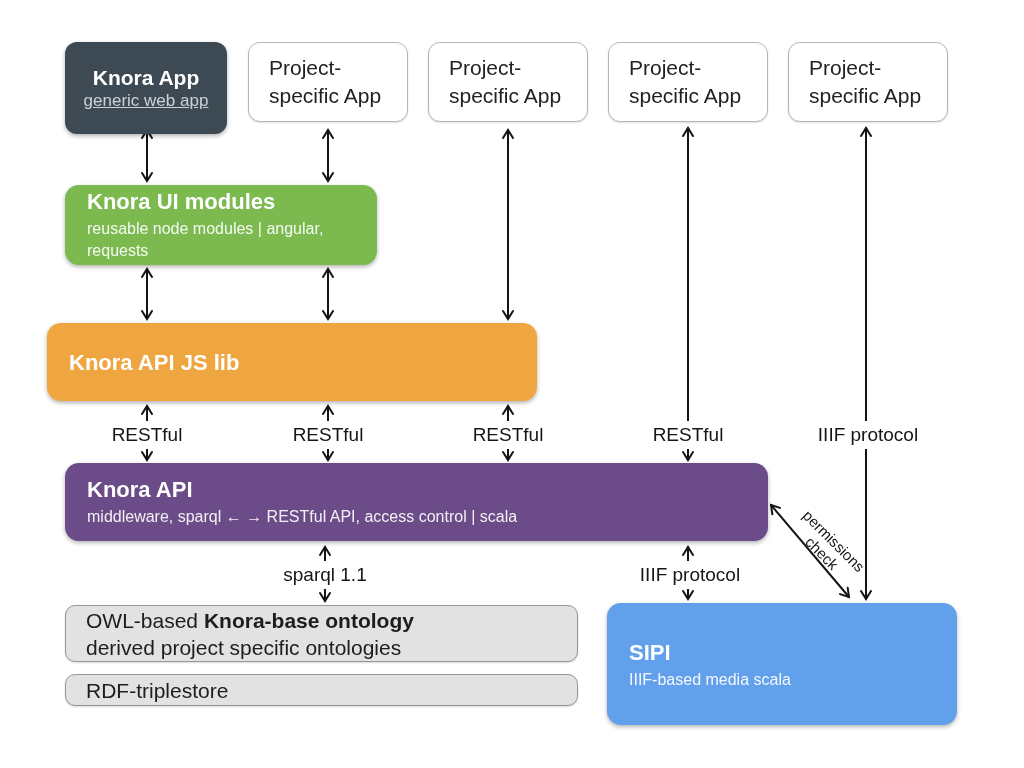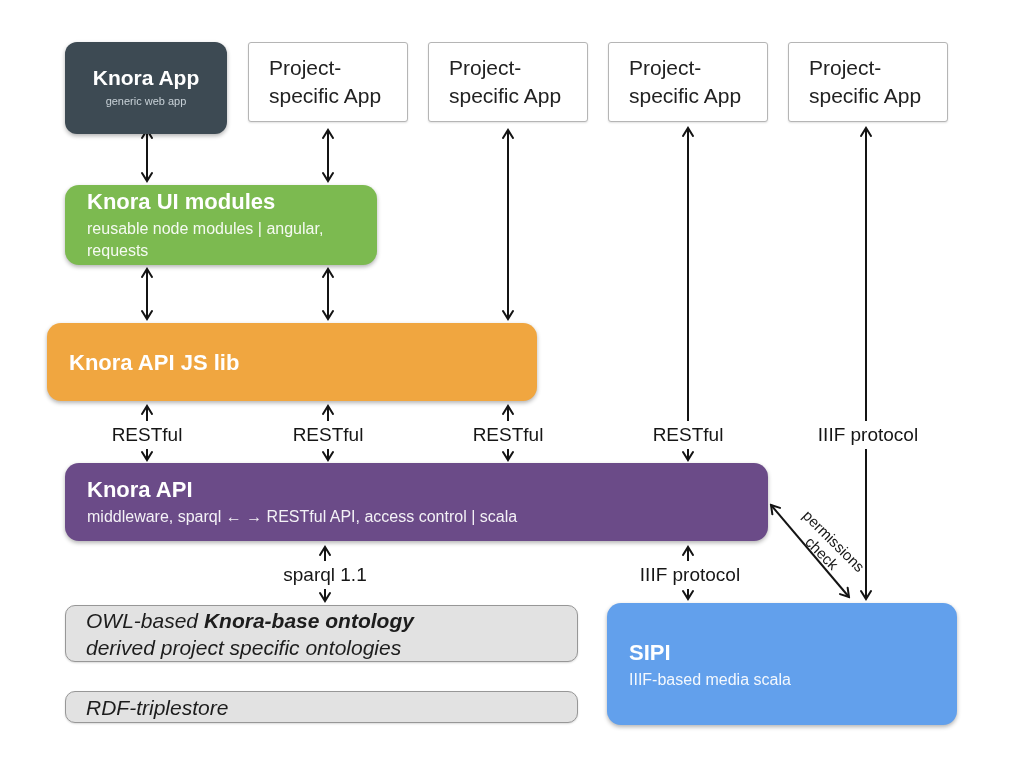--- a/index.html
+++ b/index.html
@@ -8,38 +8,38 @@
     font-family:"Liberation Sans","DejaVu Sans",sans-serif;
     -webkit-font-smoothing:antialiased;
   }
   .arrows{position:absolute;left:0;top:0;width:1024px;height:768px;pointer-events:none;}
   .box{position:absolute;box-sizing:border-box;display:flex;flex-direction:column;justify-content:center;}
   .box.dark{
     background:var(--c-knora-app,#3d4a53);border-radius:12px;color:#ffffff;
     align-items:center;text-align:center;box-shadow:0 2px 4px rgba(0,0,0,.30);
   }
   .box.white{
-    background:#ffffff;border:1.5px solid var(--c-white-box-border,#b5b5b5);border-radius:3px;
+    background:#ffffff;border:1.5px solid var(--c-white-box-border,#b5b5b5);border-radius:12px;
     color:#222222;padding:0 14px 0 20px;box-shadow:0 1px 2px rgba(0,0,0,.12);
   }
   .box.green{background:var(--c-knora-ui,#7cba50);}
   .box.orange{background:var(--c-knora-api-js,#f0a640);}
   .box.purple{background:var(--c-knora-api,#6b4b88);}
   .box.blue{background:var(--c-sipi,#62a0ec);justify-content:flex-start;padding-top:36px;}
   .box.green,.box.orange,.box.purple,.box.blue{
     border-radius:14px;color:#ffffff;padding-left:22px;padding-right:16px;
     box-shadow:0 2px 4px rgba(0,0,0,.30);
   }
   .box.gray{
     background:var(--c-gray-fill,#e2e2e2);border:1.5px solid var(--c-gray-border,#979797);
-    border-radius:10px;color:#1d1d1d;padding:0 20px;box-shadow:0 1px 2px rgba(0,0,0,.15);font-style:italic;
+    border-radius:10px;color:#1d1d1d;padding:0 20px;box-shadow:0 1px 2px rgba(0,0,0,.15);
   }
   .app-label{font-size:21px;line-height:28px;color:#222222;}
   .dark .btitle{font-size:21px;font-weight:bold;line-height:26px;}
-  .dark .bsub{font-size:11px;line-height:20px;color:#c9d2d8;}
+  .dark .bsub{font-size:17px;line-height:20px;color:#c9d2d8;text-decoration:underline;}
   .sect-title{font-size:22px;font-weight:bold;line-height:27px;}
   .sect-sub{font-size:16px;line-height:22px;color:rgba(255,255,255,.92);margin-top:3px;}
   .gline{font-size:21px;line-height:27px;white-space:nowrap;}
   .gline .b{font-weight:bold;}
   .conn-label{
     position:absolute;transform:translate(-50%,-50%);font-size:19px;color:#161616;
     white-space:nowrap;background:transparent;
   }
   .perm-label{
     position:absolute;left:828px;top:547px;transform:translate(-50%,-50%) rotate(45deg);
@@ -119,21 +119,21 @@
     <div class="sect-sub">middleware, sparql ← → RESTful API, access control | scala</div>
   </div>
 
   <div class="box gray" style="left:65px;top:605px;width:513px;height:57px">
     <div class="gline">
       <span>OWL-based </span><span class="b">Knora-base ontology</span>
     </div>
     <div class="gline">derived project specific ontologies</div>
   </div>
 
-  <div class="box gray" style="left:65px;top:691px;width:513px;height:32px">
+  <div class="box gray" style="left:65px;top:674px;width:513px;height:32px">
     <div class="gline">RDF-triplestore</div>
   </div>
 
   <div class="box blue" style="left:607px;top:603px;width:350px;height:122px">
     <div class="sect-title">SIPI</div>
     <div class="sect-sub">IIIF-based media scala</div>
   </div>
 
   <div class="conn-label" style="left:147px;top:435px">RESTful</div>
   <div class="conn-label" style="left:328px;top:435px">RESTful</div>

